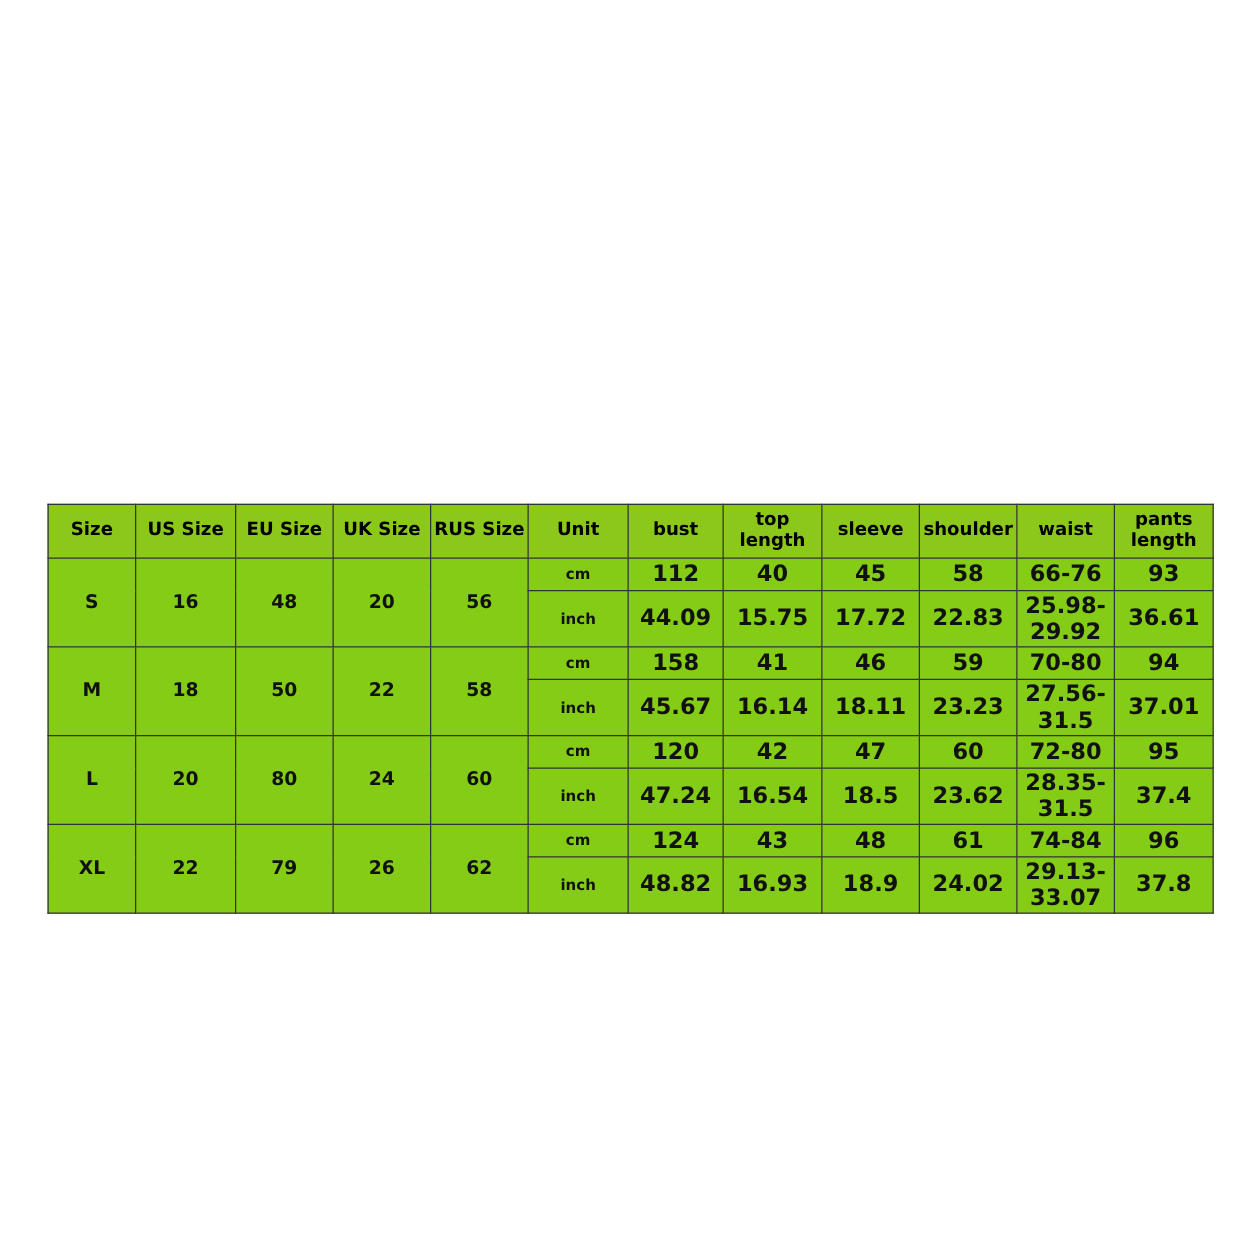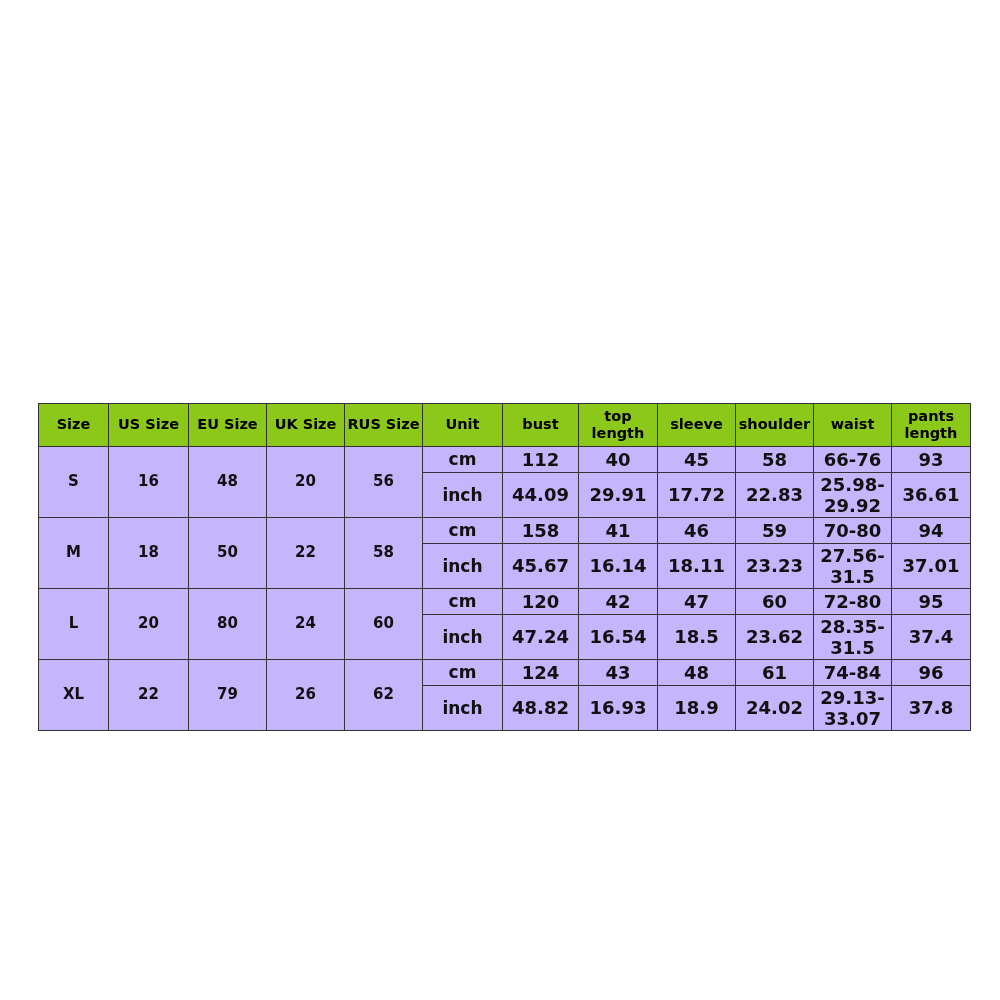--- a/index.html
+++ b/index.html
@@ -19,21 +19,21 @@
     position: absolute;
     left: 38px;
     top: 403px;
     width: 932px;
   }
 
   table.size-chart {
     border-collapse: collapse;
     table-layout: fixed;
     width: 932px;
-    background: #c4b5fd;
+    background: #84cc16;
   }
 
   table.size-chart th,
   table.size-chart td {
     border: 1.5px solid #333333;
     text-align: center;
     vertical-align: middle;
     font-weight: bold;
     color: #111111;
     padding: 0 2px;
@@ -46,21 +46,21 @@
     height: 42px;
     font-size: 14.5px;
     color: #000000;
   }
 
   td.size-cell {
     font-size: 15px;
   }
 
   td.unit-cell {
-    font-size: 17px;
+    font-size: 12px;
   }
 
   td.val-cell {
     font-size: 18px;
   }
 
   tr.row-cm td {
     height: 25px;
   }
 
@@ -129,21 +129,21 @@
         <td class="val-cell">112</td>
         <td class="val-cell">40</td>
         <td class="val-cell">45</td>
         <td class="val-cell">58</td>
         <td class="val-cell">66-76</td>
         <td class="val-cell">93</td>
       </tr>
       <tr class="row-inch">
         <td class="unit-cell">inch</td>
         <td class="val-cell">44.09</td>
-        <td class="val-cell">29.91</td>
+        <td class="val-cell">15.75</td>
         <td class="val-cell">17.72</td>
         <td class="val-cell">22.83</td>
         <td class="val-cell">25.98-29.92</td>
         <td class="val-cell">36.61</td>
       </tr>
 
       <tr class="row-cm">
         <td class="size-cell" rowspan="2">M</td>
         <td class="size-cell" rowspan="2">18</td>
         <td class="size-cell" rowspan="2">50</td>

